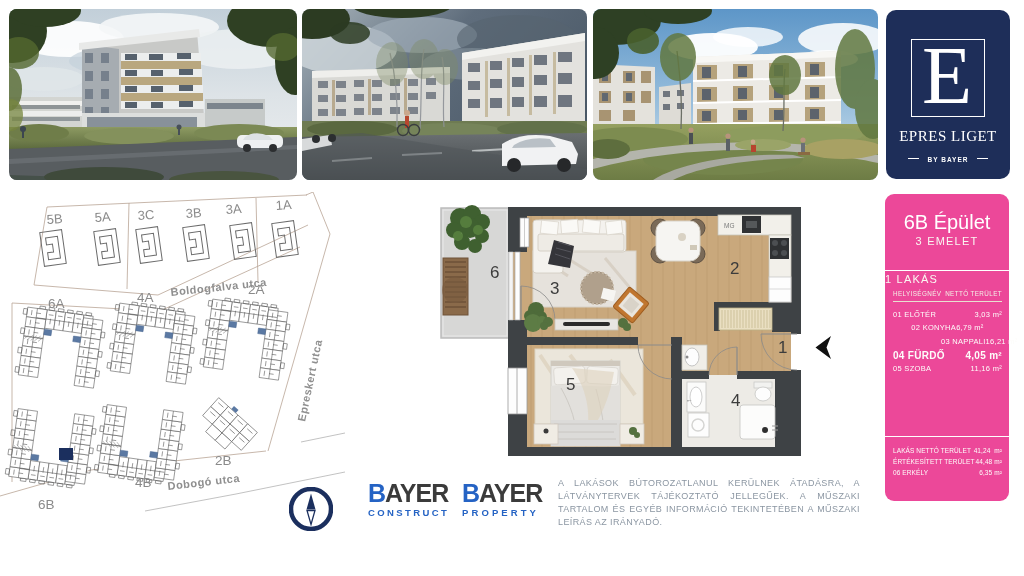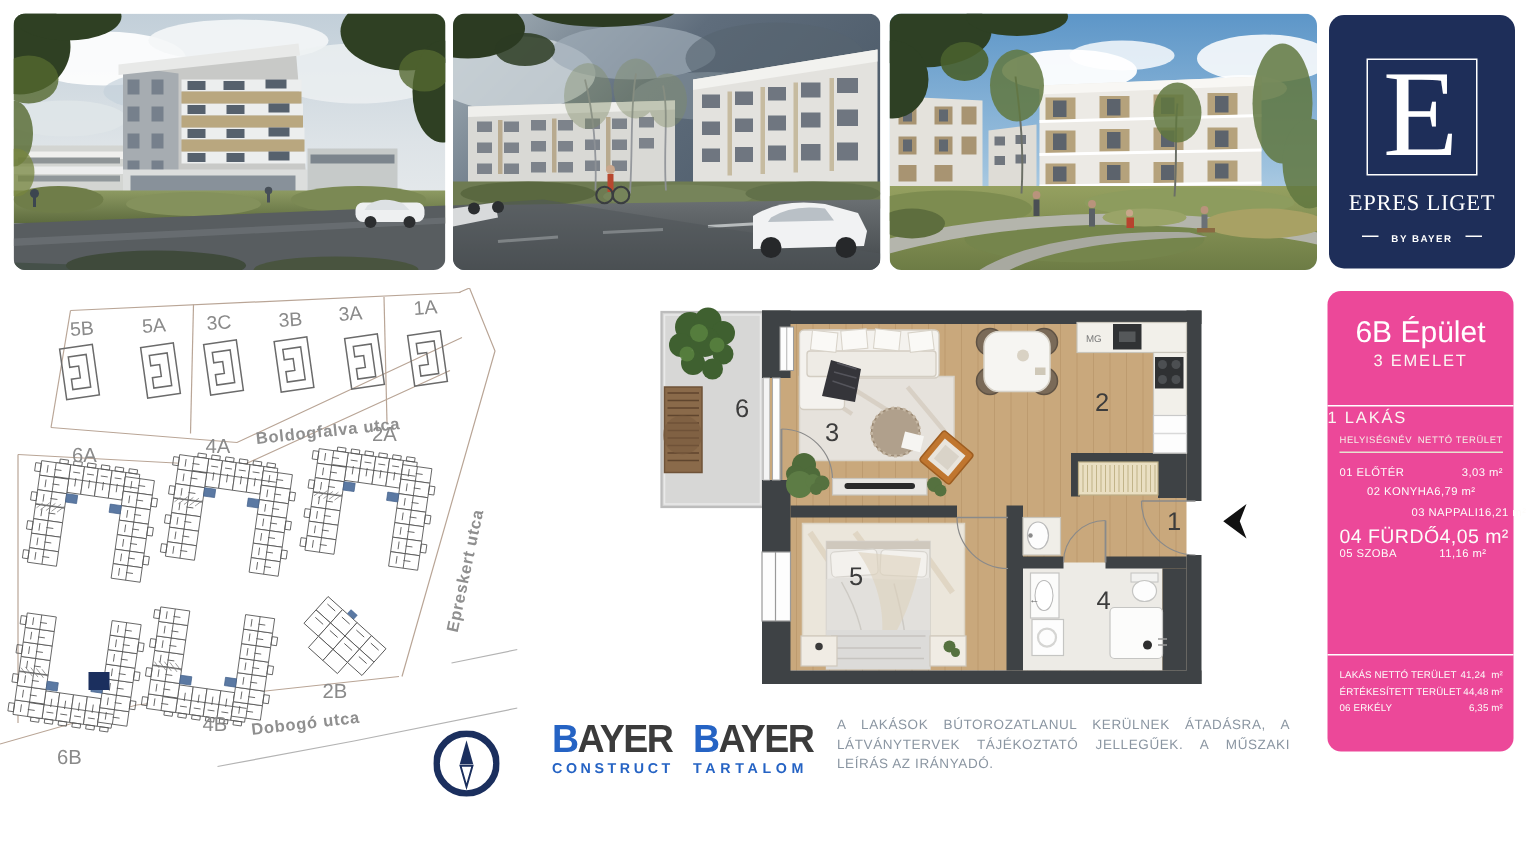--- a/index.html
+++ b/index.html
@@ -399,25 +399,25 @@
       <span>3,03 m²</span>
     </div>
     <div style="position:absolute;left:8px;right:7px;top:129.1px;font-size:7.5px;letter-spacing:0.3px;color:#fdfcfa;display:flex;justify-content:center;white-space:nowrap;">
       <span>02 KONYHA</span>
       <span>6,79 m²</span>
     </div>
     <div style="position:absolute;left:8px;right:7px;top:142.7px;font-size:7.5px;letter-spacing:0.3px;color:#fdfcfa;display:flex;justify-content:space-between;white-space:nowrap;padding-left:48px;">
       <span>03 NAPPALI</span>
       <span>16,21 m²</span>
     </div>
-    <div style="position:absolute;left:8px;right:7px;top:156.3px;font-size:13px;letter-spacing:0.3px;color:#fdfcfa;display:flex;justify-content:flex-start;white-space:nowrap;">
+    <div style="position:absolute;left:8px;right:7px;top:156.3px;font-size:10px;letter-spacing:0.3px;color:#fdfcfa;display:flex;justify-content:space-between;white-space:nowrap;font-weight:bold;">
       <span>04 FÜRDŐ</span>
       <span>4,05 m²</span>
     </div>
-    <div style="position:absolute;left:8px;right:18px;top:169.9px;font-size:7.5px;letter-spacing:0.3px;color:#fdfcfa;display:flex;justify-content:space-between;white-space:nowrap;">
+    <div style="position:absolute;left:8px;right:7px;top:169.9px;font-size:7.5px;letter-spacing:0.3px;color:#fdfcfa;display:flex;justify-content:space-between;white-space:nowrap;">
       <span>05 SZOBA</span>
       <span>11,16 m²</span>
     </div>
 
   <div class="abs" style="left:0px;top:242px;width:124px;border-top:1.5px solid #fff;"></div>
 
   <div style="position:absolute;left:8px;right:7px;top:252.5px;font-size:6.5px;letter-spacing:0.1px;color:#fdfcfa;display:flex;justify-content:space-between;white-space:nowrap;">
       <span>LAKÁS NETTÓ TERÜLET</span>
       <span>41,24&nbsp;&nbsp;m²</span>
     </div>
@@ -1222,20 +1222,21 @@
 </svg>
 </div>
 
 <div class="abs" style="left:368px;top:481px;width:85px;height:40px;">
   <div style="font-size:25px;line-height:24px;font-weight:bold;letter-spacing:-1px;transform:scaleY(1.05);color:#3b3b3b;"><span style="color:#2563c4;">B</span>AYER</div>
   <div style="font-size:9.5px;font-weight:bold;letter-spacing:2.4px;color:#2563c4;margin-top:2px;">CONSTRUCT</div>
 </div>
 
 <div class="abs" style="left:462px;top:481px;width:85px;height:40px;">
   <div style="font-size:25px;line-height:24px;font-weight:bold;letter-spacing:-1px;transform:scaleY(1.05);color:#3b3b3b;"><span style="color:#2563c4;">B</span>AYER</div>
-  <div style="font-size:9.5px;font-weight:bold;letter-spacing:3.1px;color:#2563c4;margin-top:2px;">TARTALOM</div>
+  <div style="font-size:9.5px;font-weight:bold;letter-spacing:3.1px;color:#2563c4;margin-top:2px;">PROPERTY</div>
 </div>
 
 <div class="abs" style="left:558px;top:477px;width:302px;font-size:9px;line-height:13px;color:#8b96a2;letter-spacing:0.4px;">
 <div style="text-align:justify;text-align-last:justify;">A LAKÁSOK BÚTOROZATLANUL KERÜLNEK ÁTADÁSRA, A</div>
 <div style="text-align:justify;text-align-last:justify;">LÁTVÁNYTERVEK TÁJÉKOZTATÓ JELLEGŰEK. A MŰSZAKI</div>
+<div style="text-align:justify;text-align-last:justify;">TARTALOM ÉS EGYÉB INFORMÁCIÓ TEKINTETÉBEN A MŰSZAKI</div>
 <div>LEÍRÁS AZ IRÁNYADÓ.</div>
 </div>
 
 </body></html>

